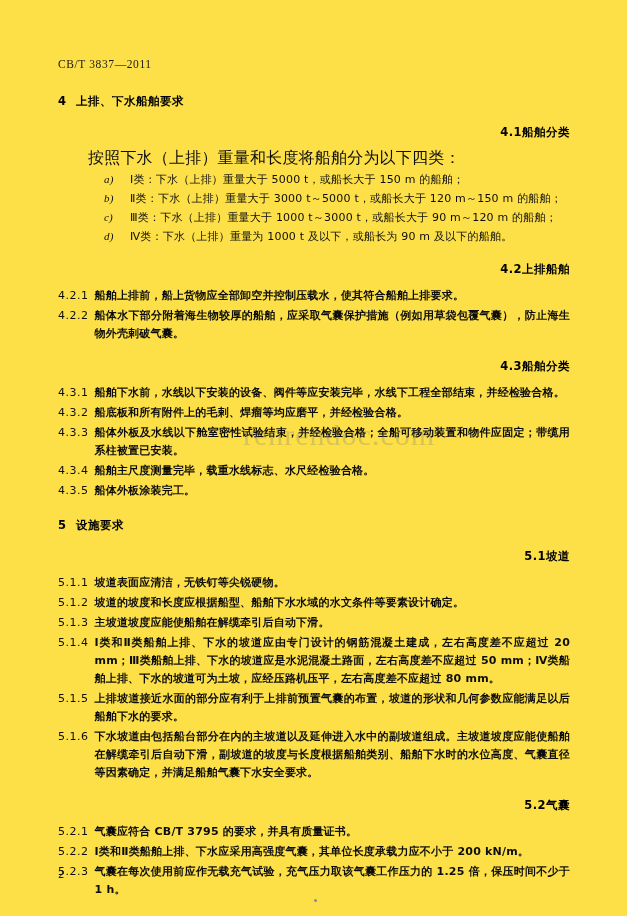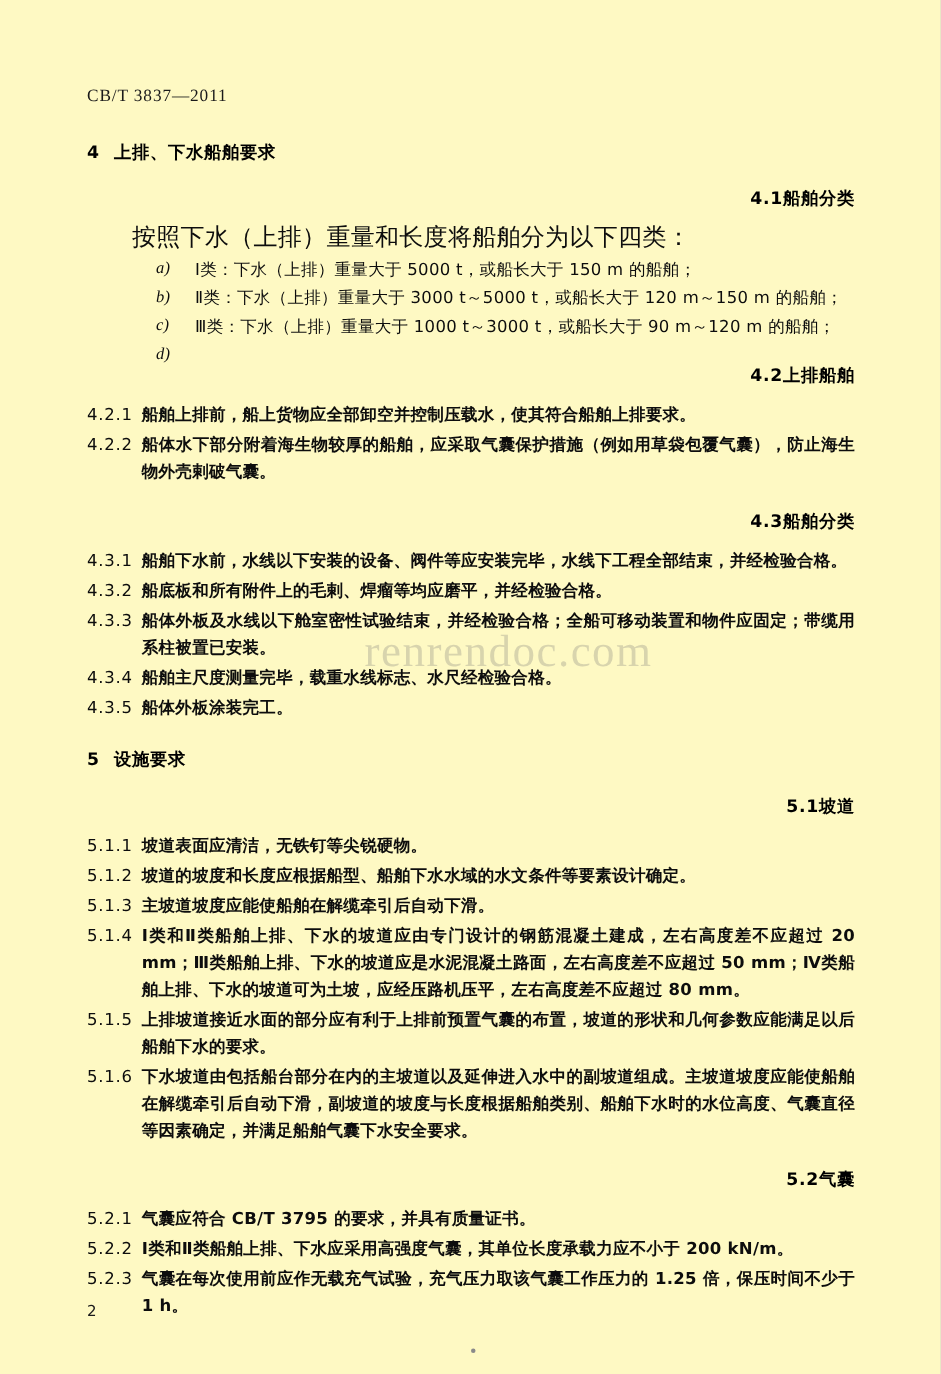--- a/index.html
+++ b/index.html
@@ -10,21 +10,21 @@
   body {
     width: 627px;
     height: 916px;
     overflow: hidden;
     font-family: "Liberation Serif", serif;
   }
   .page {
     position: relative;
     width: 627px;
     height: 916px;
-    background: #fef9c3;
+    background: #fde047;
     box-sizing: border-box;
     overflow: hidden;
   }
   .content {
     position: absolute;
     left: 58px;
     top: 58px;
     width: 512px;
     height: 820px;
   }
@@ -164,21 +164,21 @@
     <div class="h2">
       <span class="num">4.1</span><span>船舶分类</span>
     </div>
 
     <p class="para intro">按照下水（上排）重量和长度将船舶分为以下四类：</p>
 
     <ul class="list">
       <li><span class="marker">a)</span><span>Ⅰ类：下水（上排）重量大于 5000 t，或船长大于 150 m 的船舶；</span></li>
       <li><span class="marker">b)</span><span>Ⅱ类：下水（上排）重量大于 3000 t～5000 t，或船长大于 120 m～150 m 的船舶；</span></li>
       <li><span class="marker">c)</span><span>Ⅲ类：下水（上排）重量大于 1000 t～3000 t，或船长大于 90 m～120 m 的船舶；</span></li>
-      <li><span class="marker">d)</span></li>
+      <li><span class="marker">d)</span><span>Ⅳ类：下水（上排）重量为 1000 t 及以下，或船长为 90 m 及以下的船舶。</span></li>
     </ul>
 
     <div class="h2">
       <span class="num">4.2</span><span>上排船舶</span>
     </div>
 
     <div class="numpara">
       <span class="lbl">4.2.1</span>
       <span class="txt">船舶上排前，船上货物应全部卸空并控制压载水，使其符合船舶上排要求。</span>
     </div>

